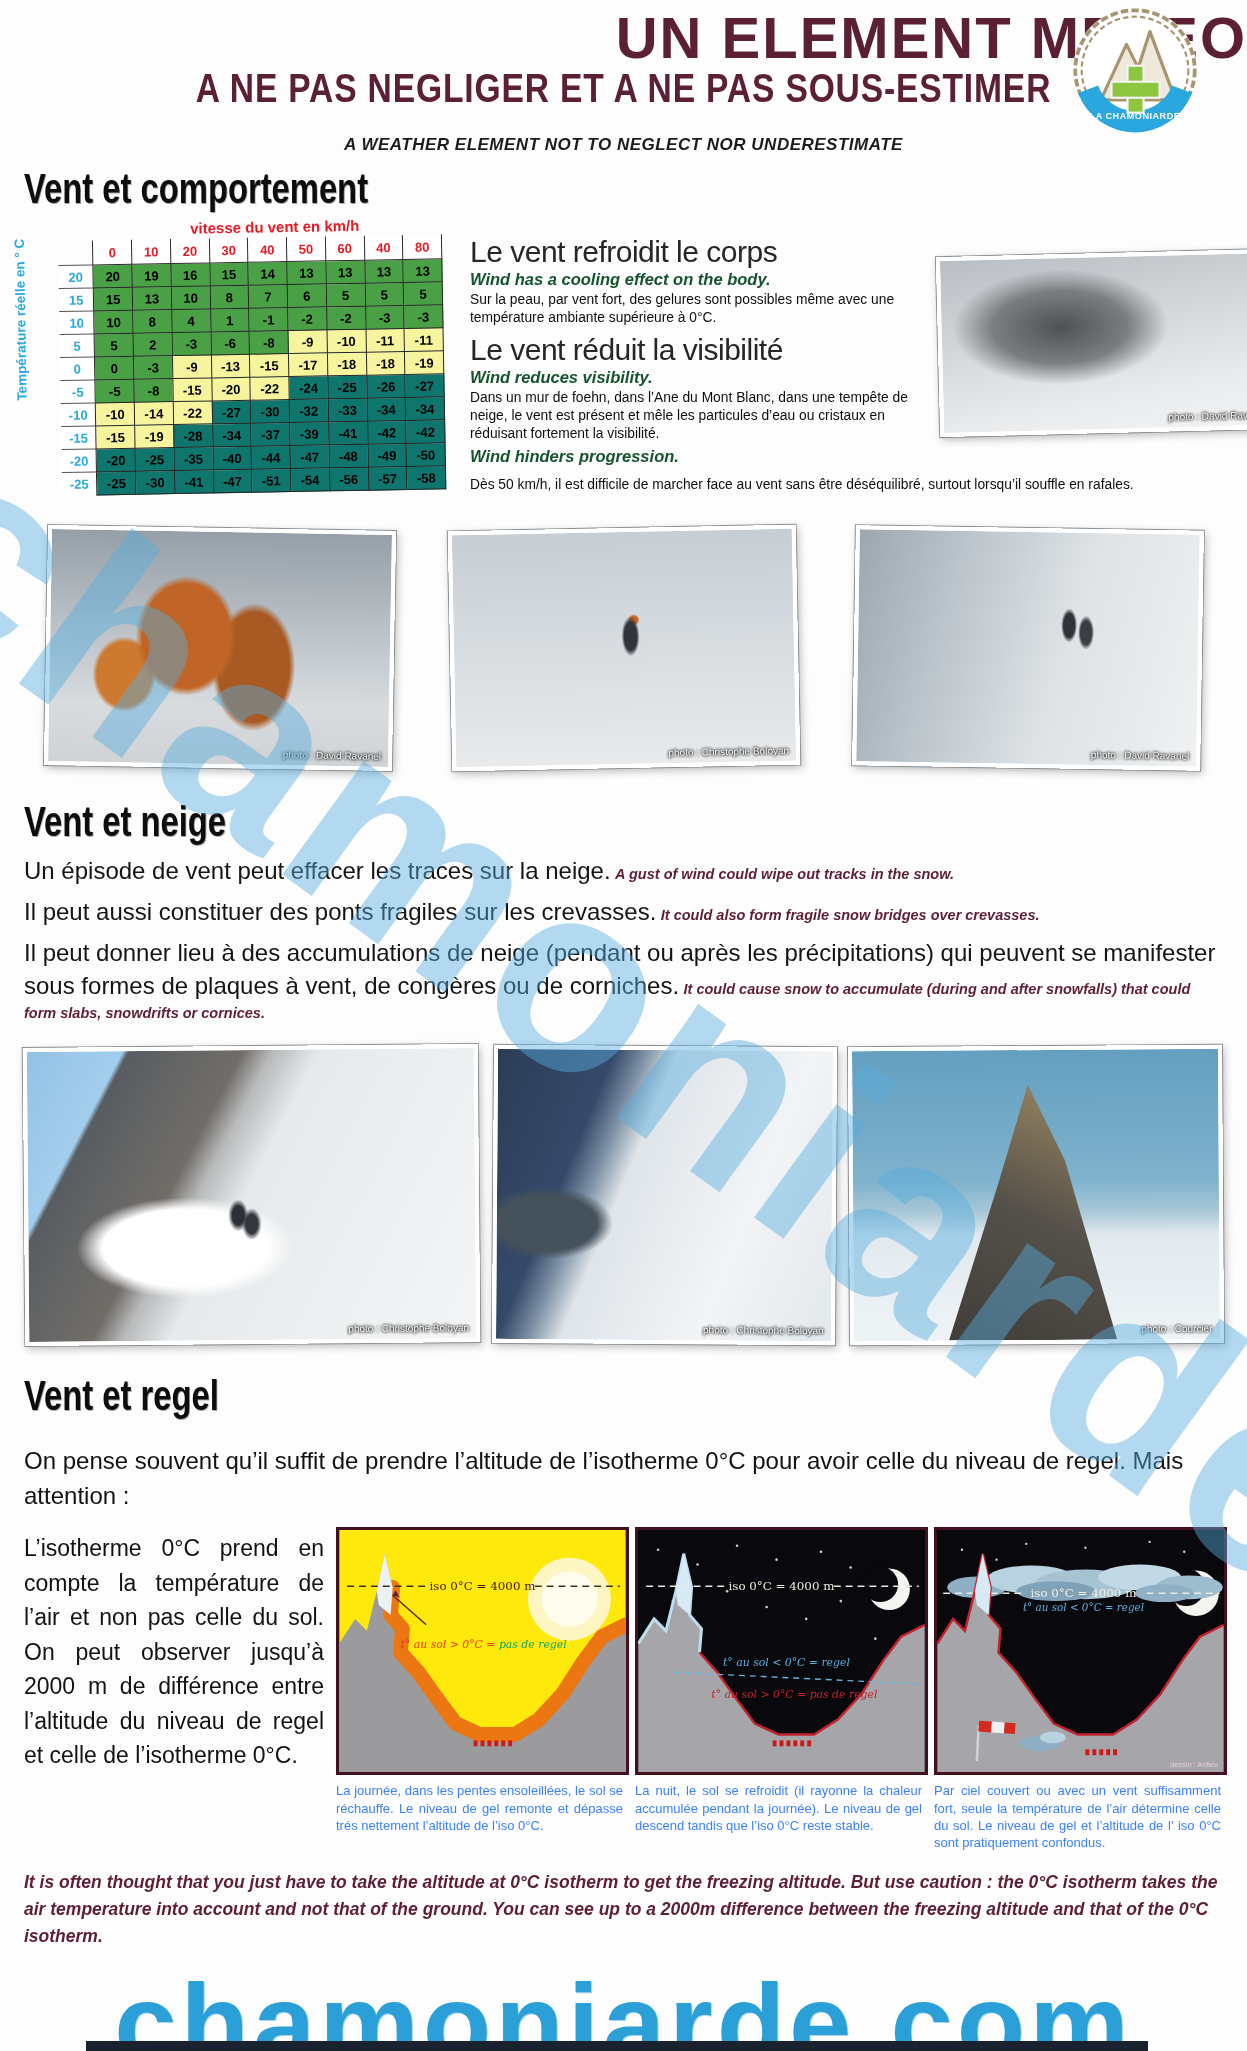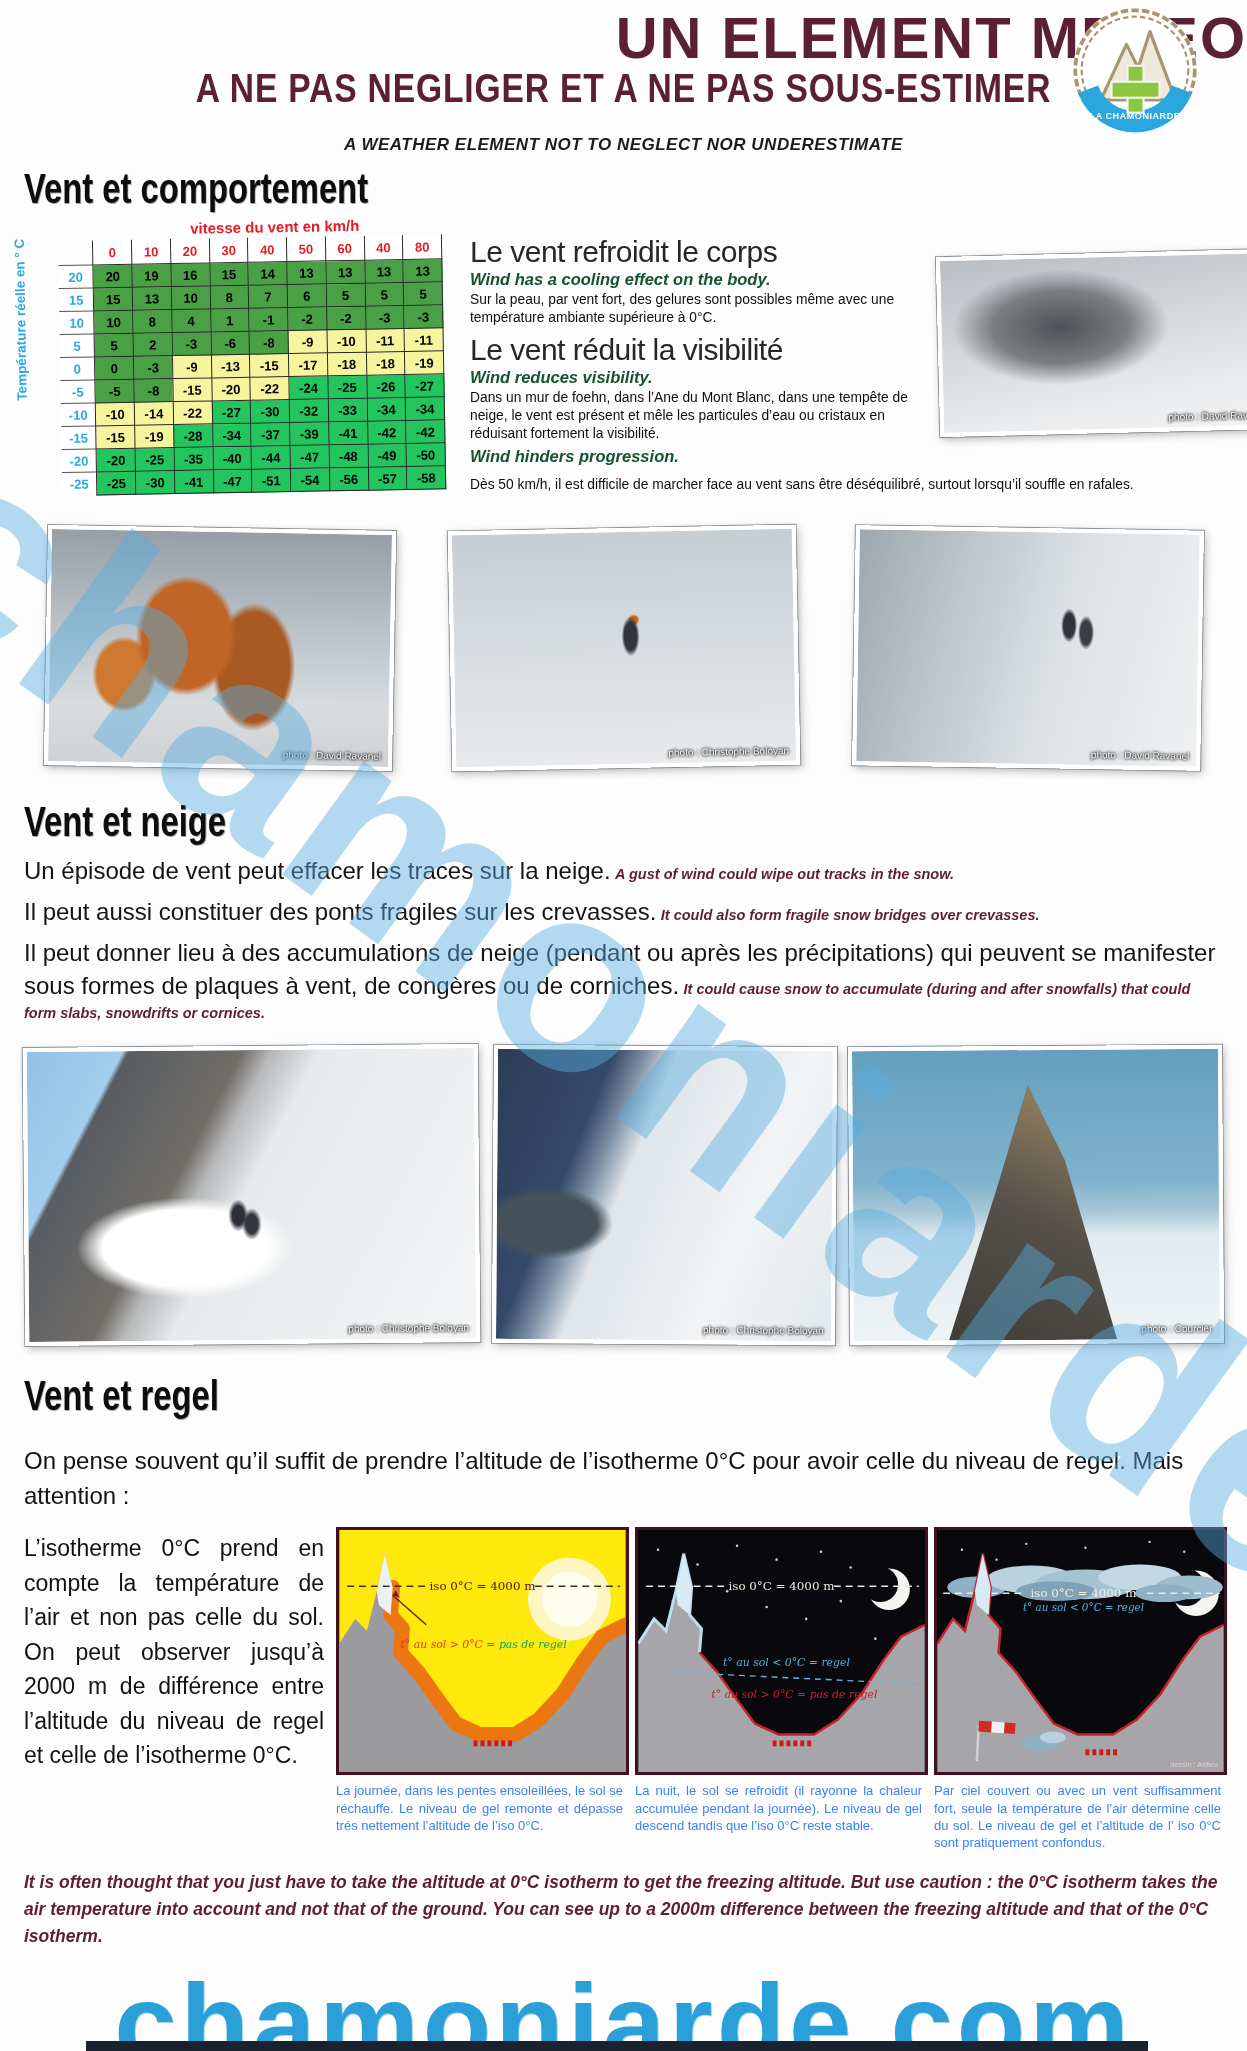--- a/index.html
+++ b/index.html
@@ -46,21 +46,21 @@
   #windchill tbody th{
     color:#29a9e0;font-size:13px;font-weight:700;width:34px;text-align:center;
     border:none;border-top:1px solid #555;background:#fff;
   }
   #windchill td{
     width:40px;height:22px;text-align:center;font-size:13px;font-weight:700;color:#000;
     border:1px solid #262626;padding:0;
   }
   .z-green{background:#4aa044;}
   .z-yellow{background:#f7f49e;}
-  .z-red{background:#22c55e;}
+  .z-red{background:#0f766e;}
   
   .rc{flex:1;padding-top:10px;}
   .rc-row{display:flex;gap:16px;}
   .rc-text{width:452px;flex:0 0 452px;}
   h3.effect{margin:6px 0 0;font-size:30px;font-weight:400;color:#262626;letter-spacing:-.5px;}
   p.en{margin:1px 0 2px;font-size:16.5px;font-weight:700;font-style:italic;color:#14532d;}
   p.fr{margin:0 0 4px;font-size:13.8px;line-height:1.3;color:#0e0e0e;font-weight:500;}
   p.fr.wide{margin-top:8px;max-width:760px;}
   
   .photo{

